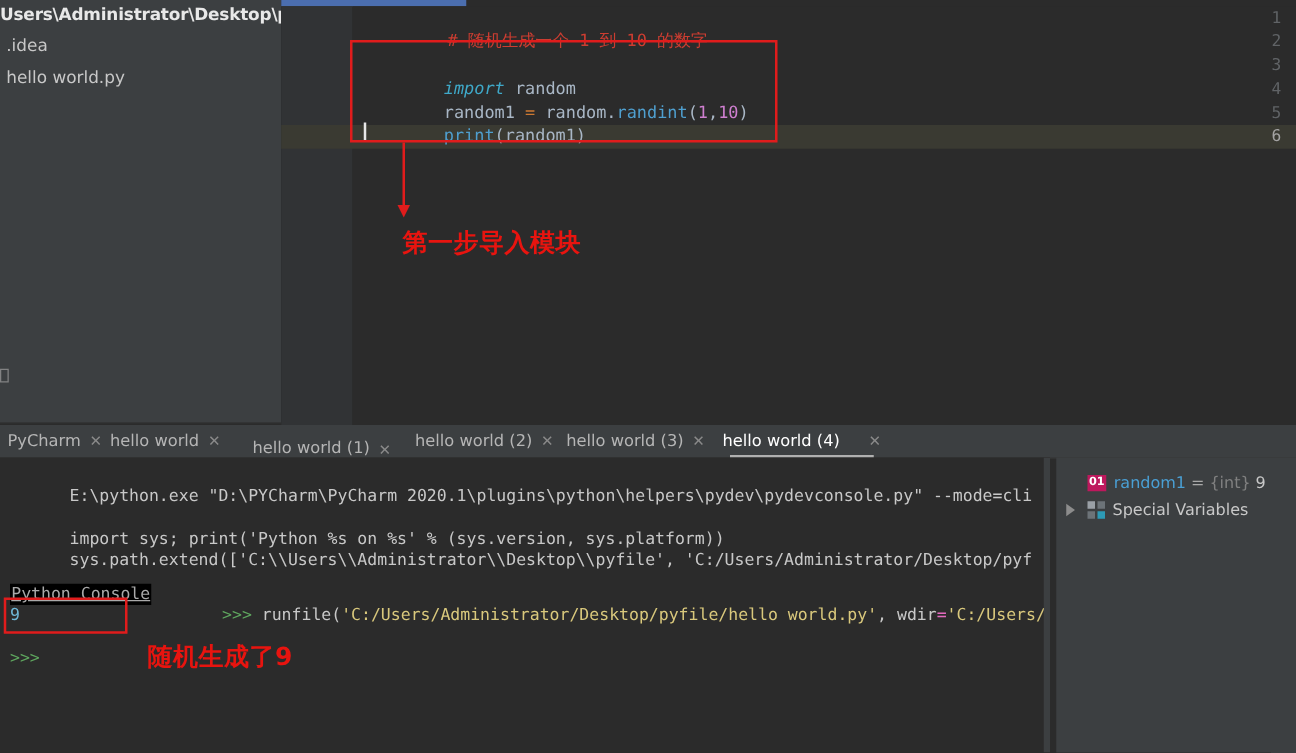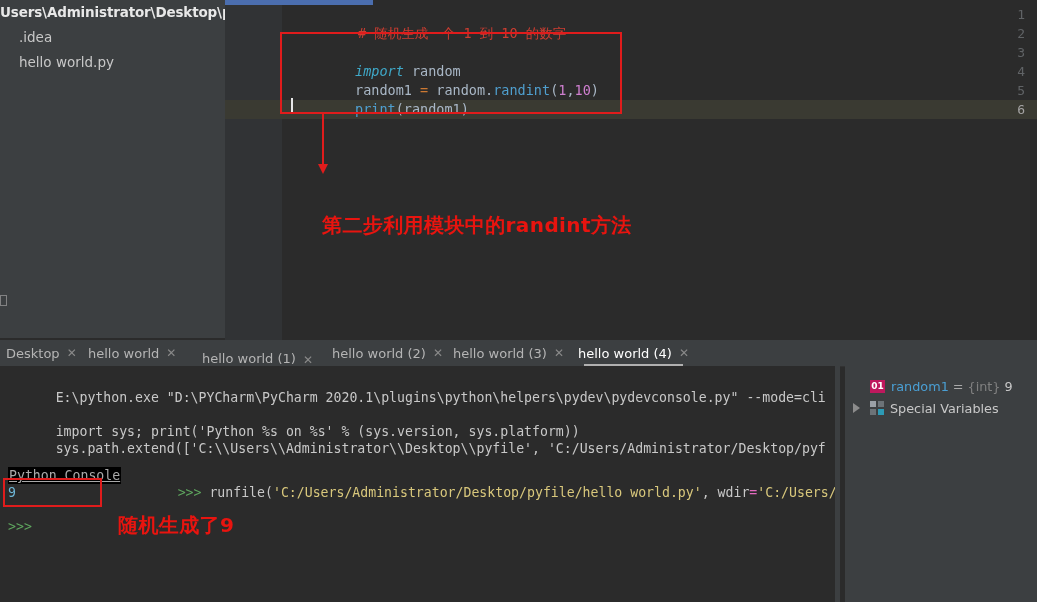--- a/index.html
+++ b/index.html
@@ -37,21 +37,21 @@
     padding-left: 4px;
   }
   .tree-item.root {
     color: #e8e8e8;
     font-weight: bold;
     padding-left: 0px;
     letter-spacing: -0.15px;
     font-size: 13.5px;
   }
   .tree-item.child {
-    padding-left: 19px;
+    padding-left: 5px;
     color: #c8c8c8;
   }
   .tree-artifact {
     position: absolute;
     left: 0px; top: 295px;
     width: 7px; height: 11px;
     border: 1px solid #9a9a9a;
     box-sizing: border-box;
     opacity: .75;
   }
@@ -318,45 +318,45 @@
       <div class="code-line" style="left:65px; top:81px;">
         <span class="tok-func">print</span><span class="tok-plain">(random1)</span>
       </div>
       <div class="caret" style="left:66px; top:98px;"></div>
 
       <div class="red-box" style="left:55px; top:32px; width:342px; height:82px;"></div>
     </div>
 
     <div class="red-arrow-stem" style="left:322px; top:114px; height:52px;"></div>
     <div class="red-arrow-head" style="left:318px; top:164px;"></div>
-    <div class="red-note" style="left:322px; top:212px;">第二步利用模块中的randint方法</div>
+    <div class="red-note" style="left:322px; top:181px;">第一步导入模块</div>
   </div>
 
   <div class="tabbar">
     <div class="tab" style="left:6px;">
-      <span class="label">Desktop</span>
+      <span class="label">PyCharm</span>
       <span class="x">✕</span>
     </div>
     <div class="tab" style="left:88px;">
       <span class="label">hello world</span>
       <span class="x">✕</span>
     </div>
     <div class="tab" style="left:202px;align-items:flex-end;">
       <span class="label">hello world (1)</span>
       <span class="x">✕</span>
     </div>
     <div class="tab" style="left:332px;">
       <span class="label">hello world (2)</span>
       <span class="x">✕</span>
     </div>
     <div class="tab" style="left:453px;">
       <span class="label">hello world (3)</span>
       <span class="x">✕</span>
     </div>
-    <div class="tab active" style="left:578px;">
+    <div class="tab active" style="left:578px;gap:16px;">
       <span class="label">hello world (4)</span>
       <span class="x">✕</span>
       <span class="underline"></span>
     </div>
   </div>
 
   <div class="console">
 
     <div class="cline" style="top:6px;">
       <span class="c-white">E:\python.exe "D:\PYCharm\PyCharm 2020.1\plugins\python\helpers\pydev\pydevconsole.py" --mode=cli</span>

